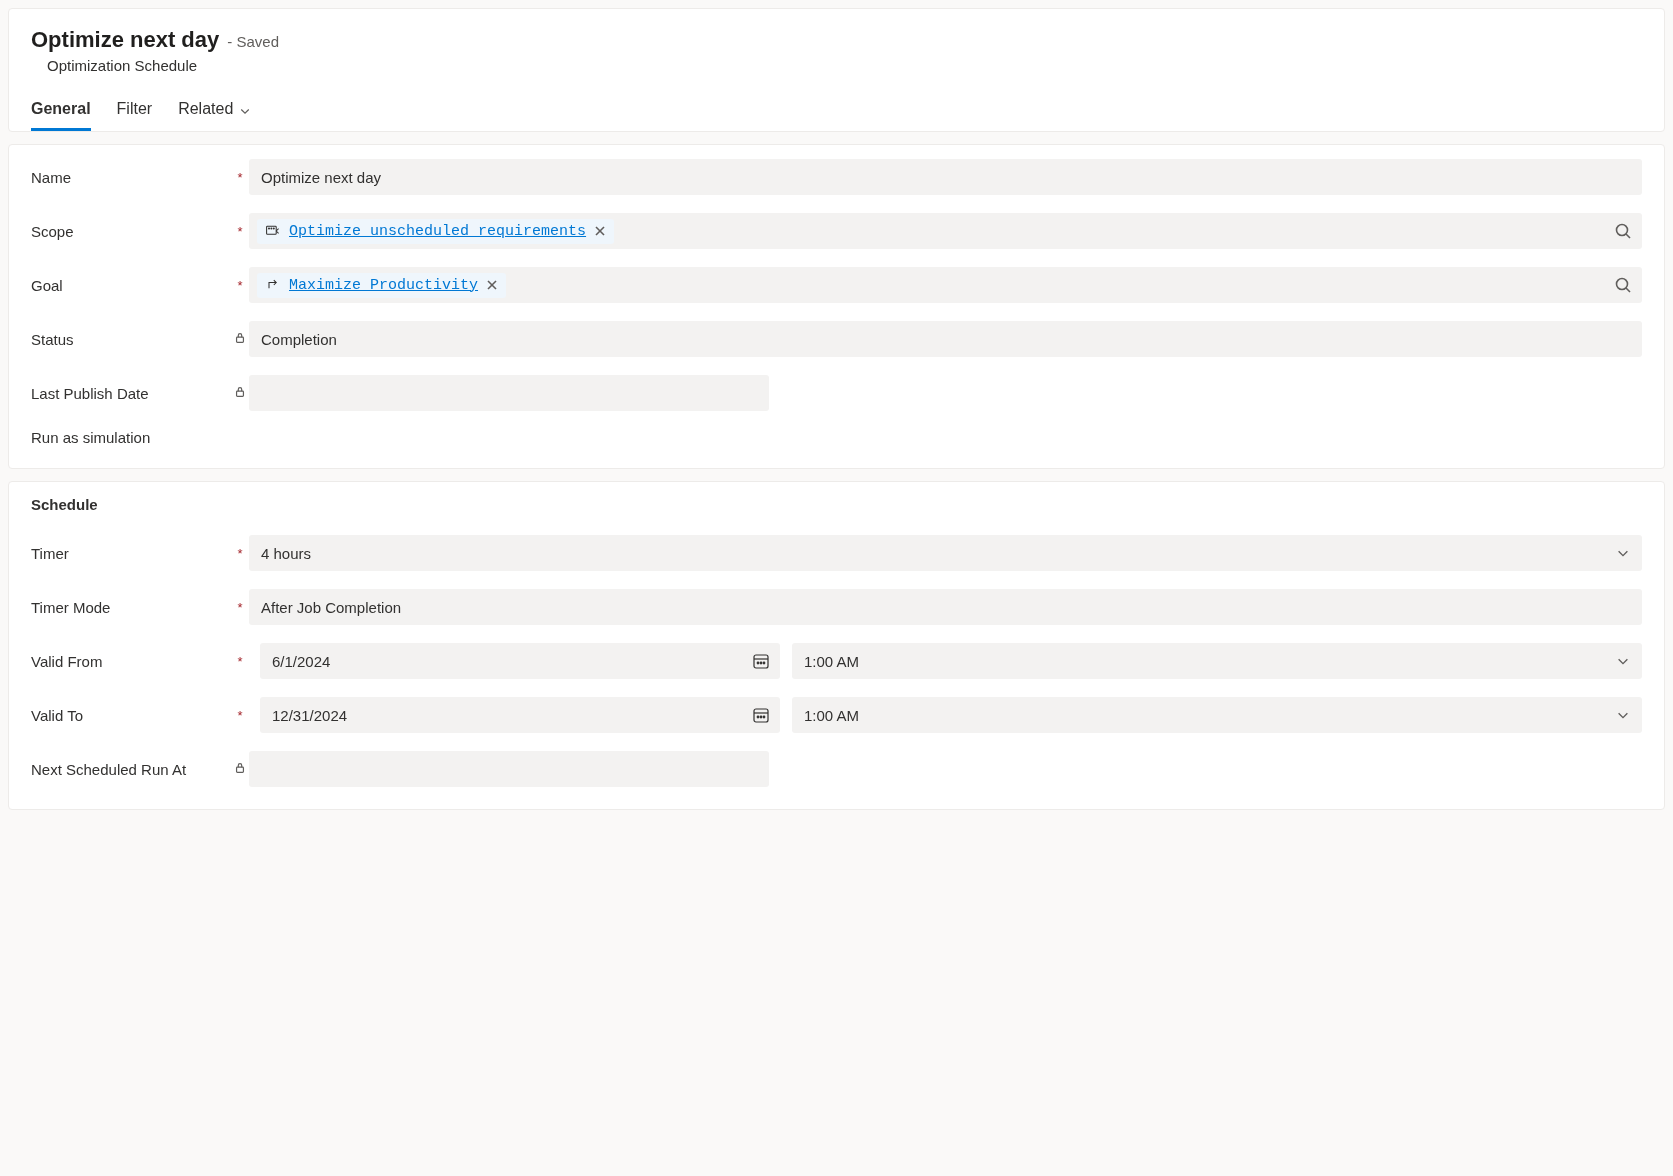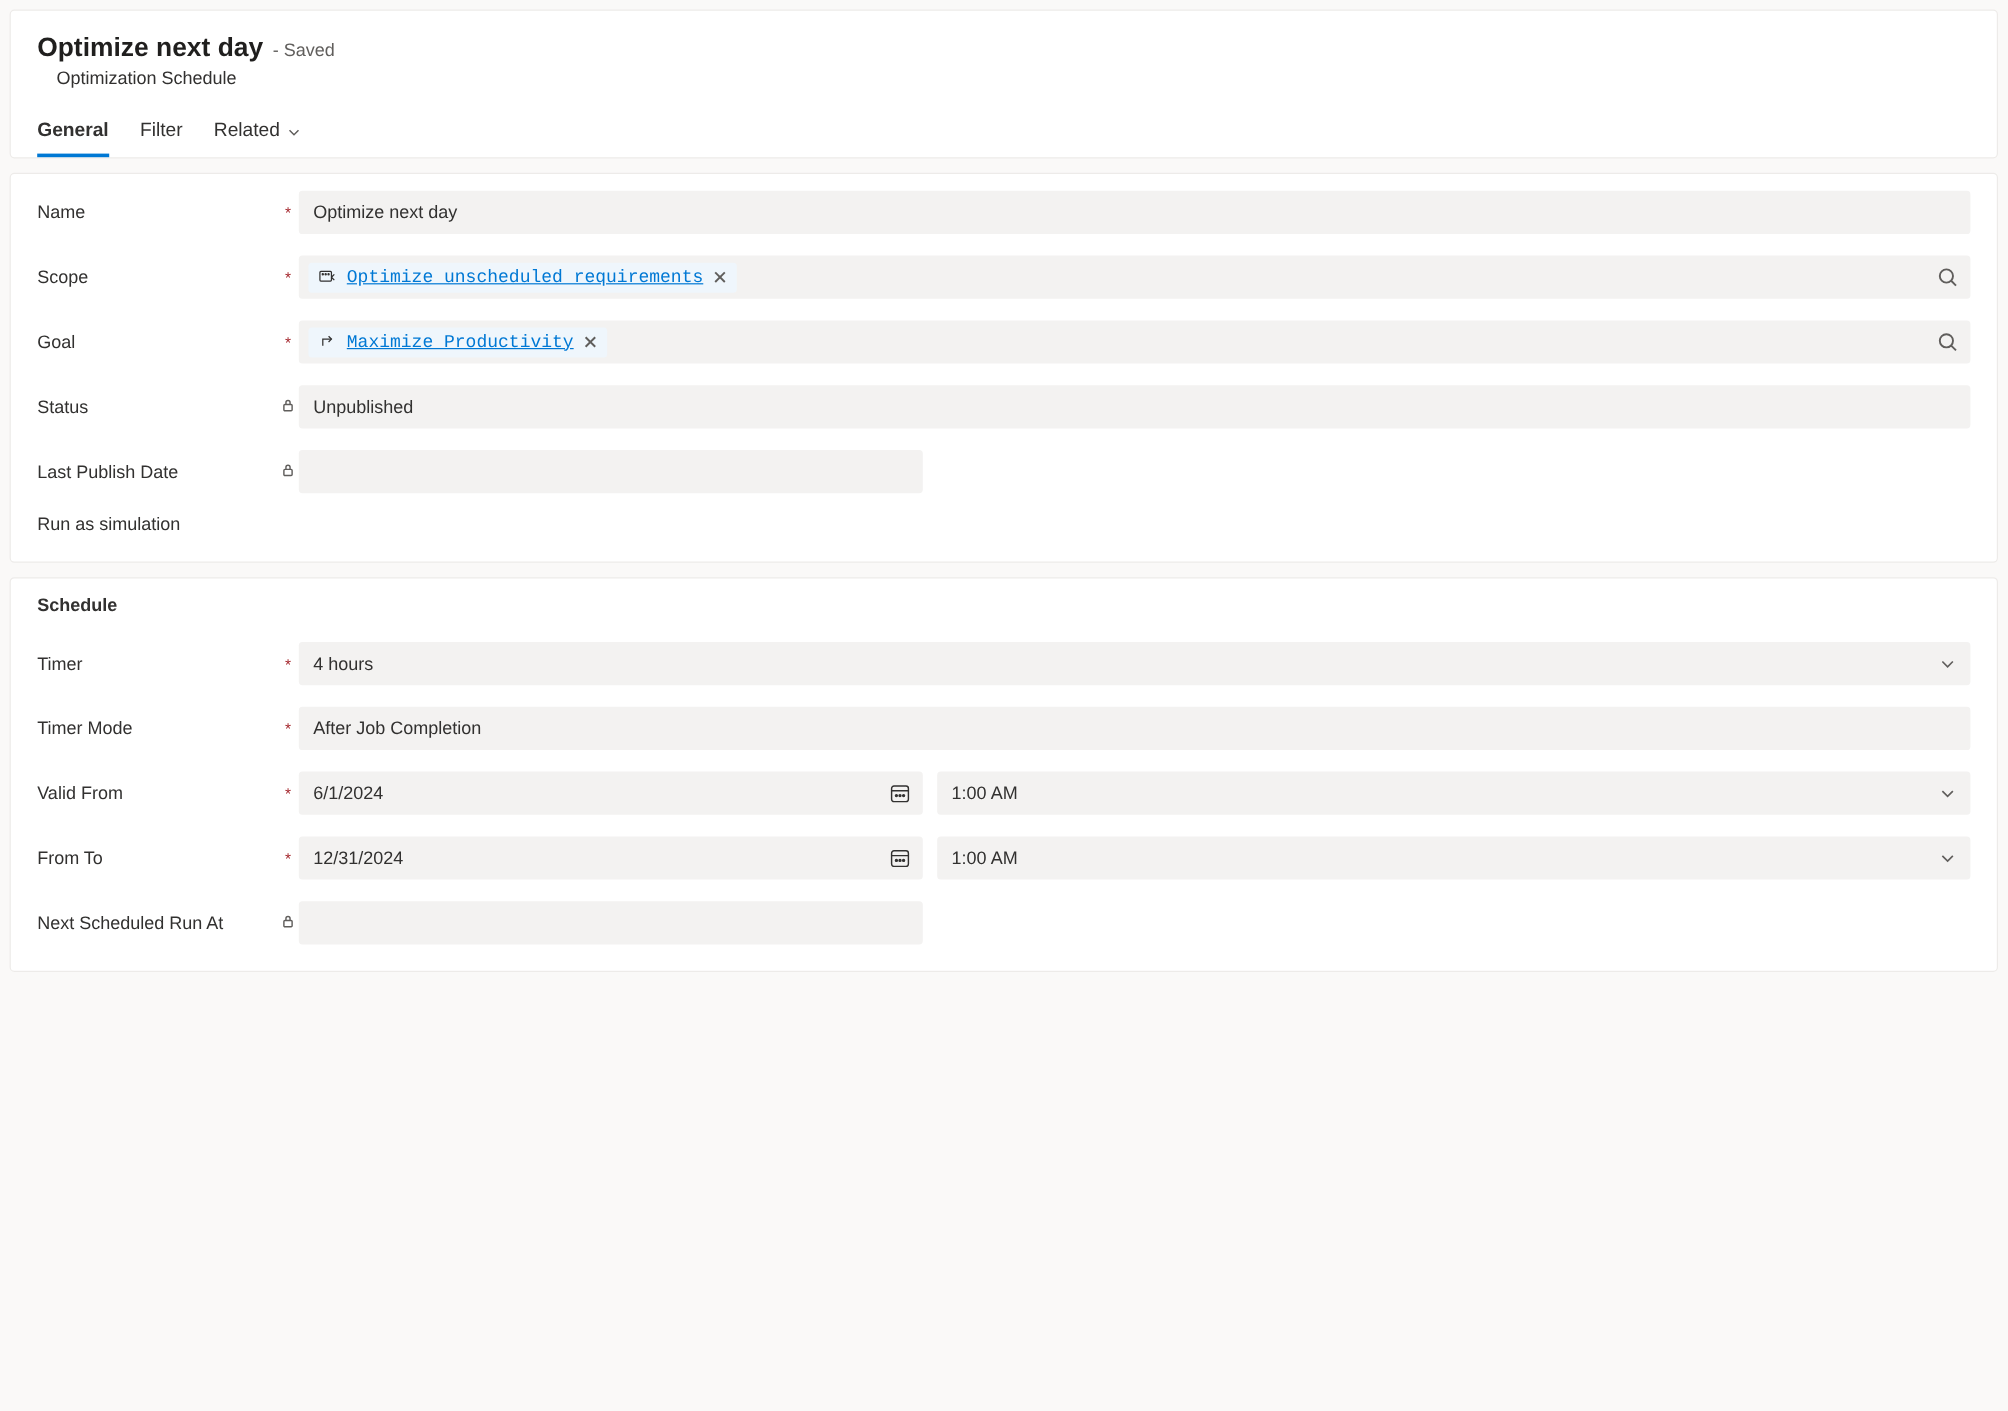--- a/index.html
+++ b/index.html
@@ -83,21 +83,21 @@
     width: 14px; height: 14px;
   }
   .select-caret svg, .chev svg { stroke: #605e5c; stroke-width: 1.6; fill: none; }
 
   .date-btn {
     position: absolute; right: 10px; top: 50%; transform: translateY(-50%);
     width: 18px; height: 18px; cursor: pointer;
   }
   .date-btn svg { stroke: #323130; stroke-width: 1.2; fill: none; }
 
-  .date-field { max-width: 520px; }
+  .date-field { max-width: 520px; margin-left: 11px; }
   .time-field { min-width: 200px; }
 </style>
 </head>
 <body>
 
 <div class="card header-card">
   <div class="page-title-row">
     <span class="page-title">Optimize next day</span>
     <span class="saved-label">- Saved</span>
   </div>
@@ -190,21 +190,21 @@
   <div class="row">
     <div class="label-col">Status</div>
     <div class="req-col">
       <svg class="lock" viewBox="0 0 12 14">
           <rect x="2" y="6" width="8" height="6" rx="1"></rect>
           <path d="M4 6 V4 a2 2 0 0 1 4 0 V6"></path>
         </svg>
     </div>
     <div class="field-col">
       <div class="input-box">
-        <span>Unpublished</span>
+        <span>Completion</span>
       </div>
     </div>
   </div>
 
   <div class="row">
     <div class="label-col">Last Publish Date</div>
     <div class="req-col">
       <svg class="lock" viewBox="0 0 12 14">
           <rect x="2" y="6" width="8" height="6" rx="1"></rect>
           <path d="M4 6 V4 a2 2 0 0 1 4 0 V6"></path>
@@ -273,21 +273,21 @@
         <span class="select-caret">
           <svg viewBox="0 0 16 16">
               <polyline points="3,6 8,11 13,6"></polyline>
             </svg>
         </span>
       </div>
     </div>
   </div>
 
   <div class="row">
-    <div class="label-col">From To</div>
+    <div class="label-col">Valid To</div>
     <div class="req-col"><span class="req">*</span></div>
     <div class="field-col">
       <div class="input-box date-field">
         <span>12/31/2024</span>
         <span class="date-btn">
           <svg viewBox="0 0 18 18">
               <rect x="2" y="3" width="14" height="13" rx="2"></rect>
               <line x1="2" y1="7" x2="16" y2="7"></line>
               <circle cx="6" cy="11" r="0.8" fill="#323130"></circle>
               <circle cx="9" cy="11" r="0.8" fill="#323130"></circle>

